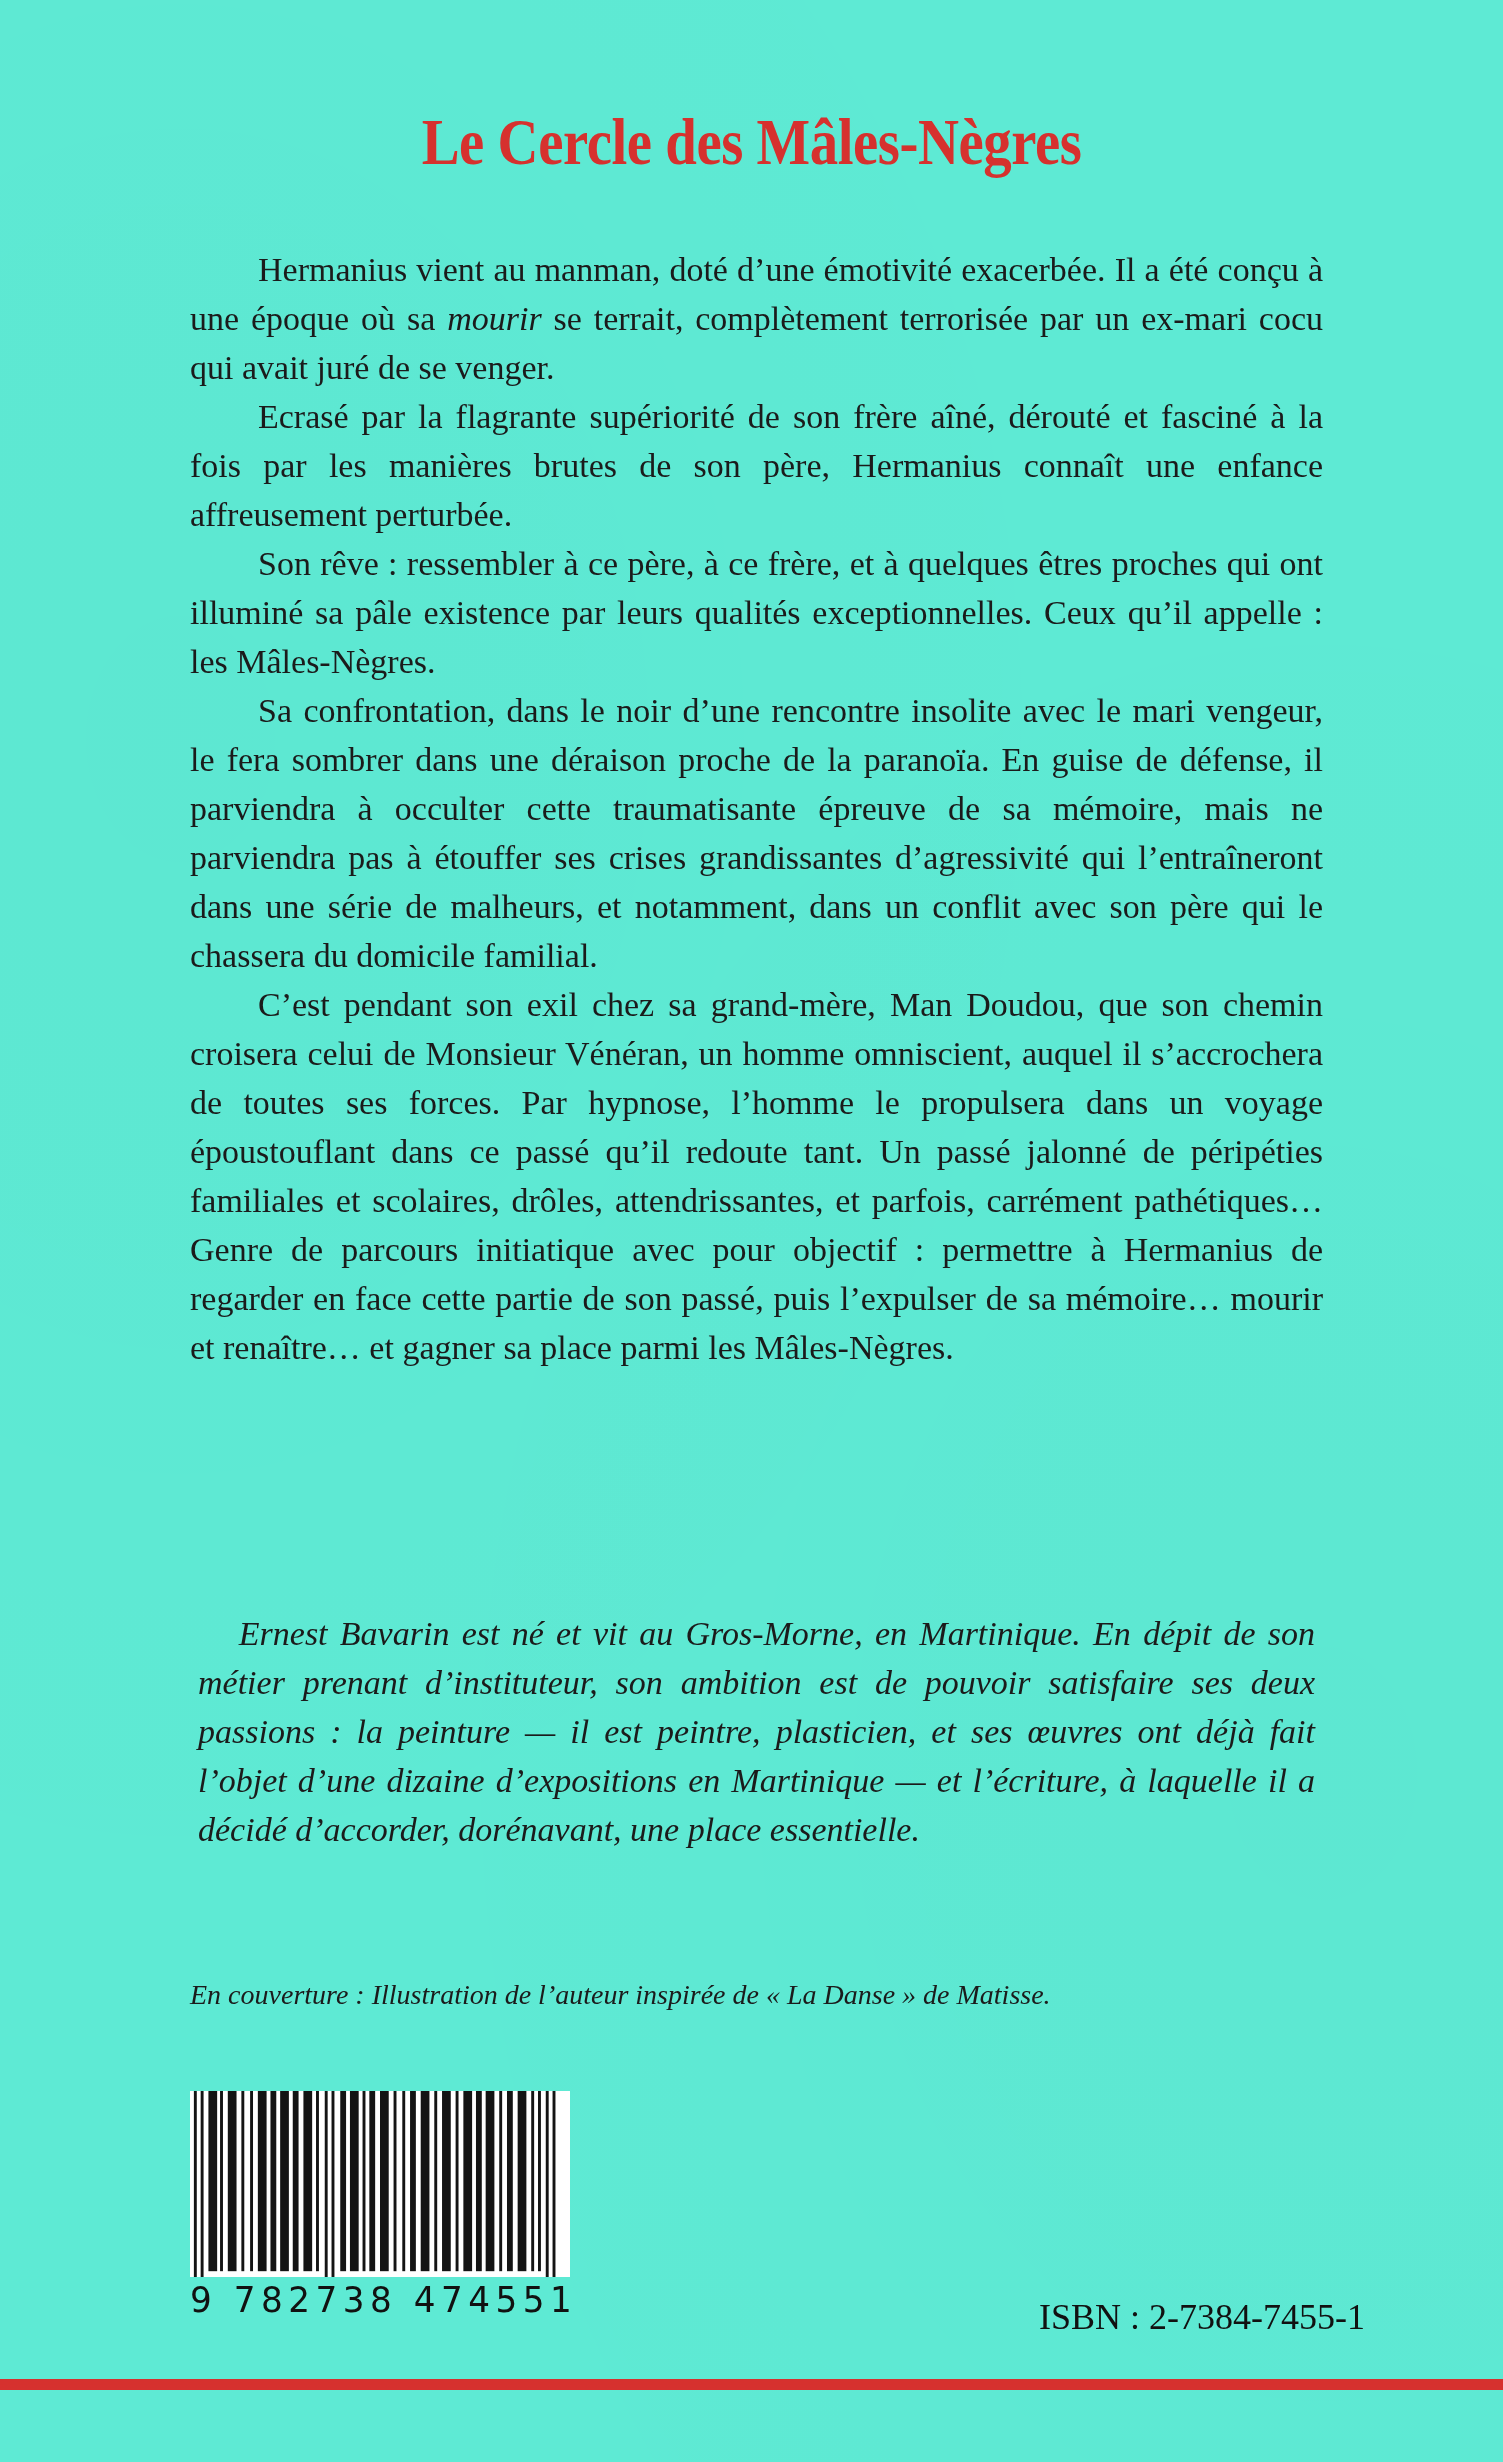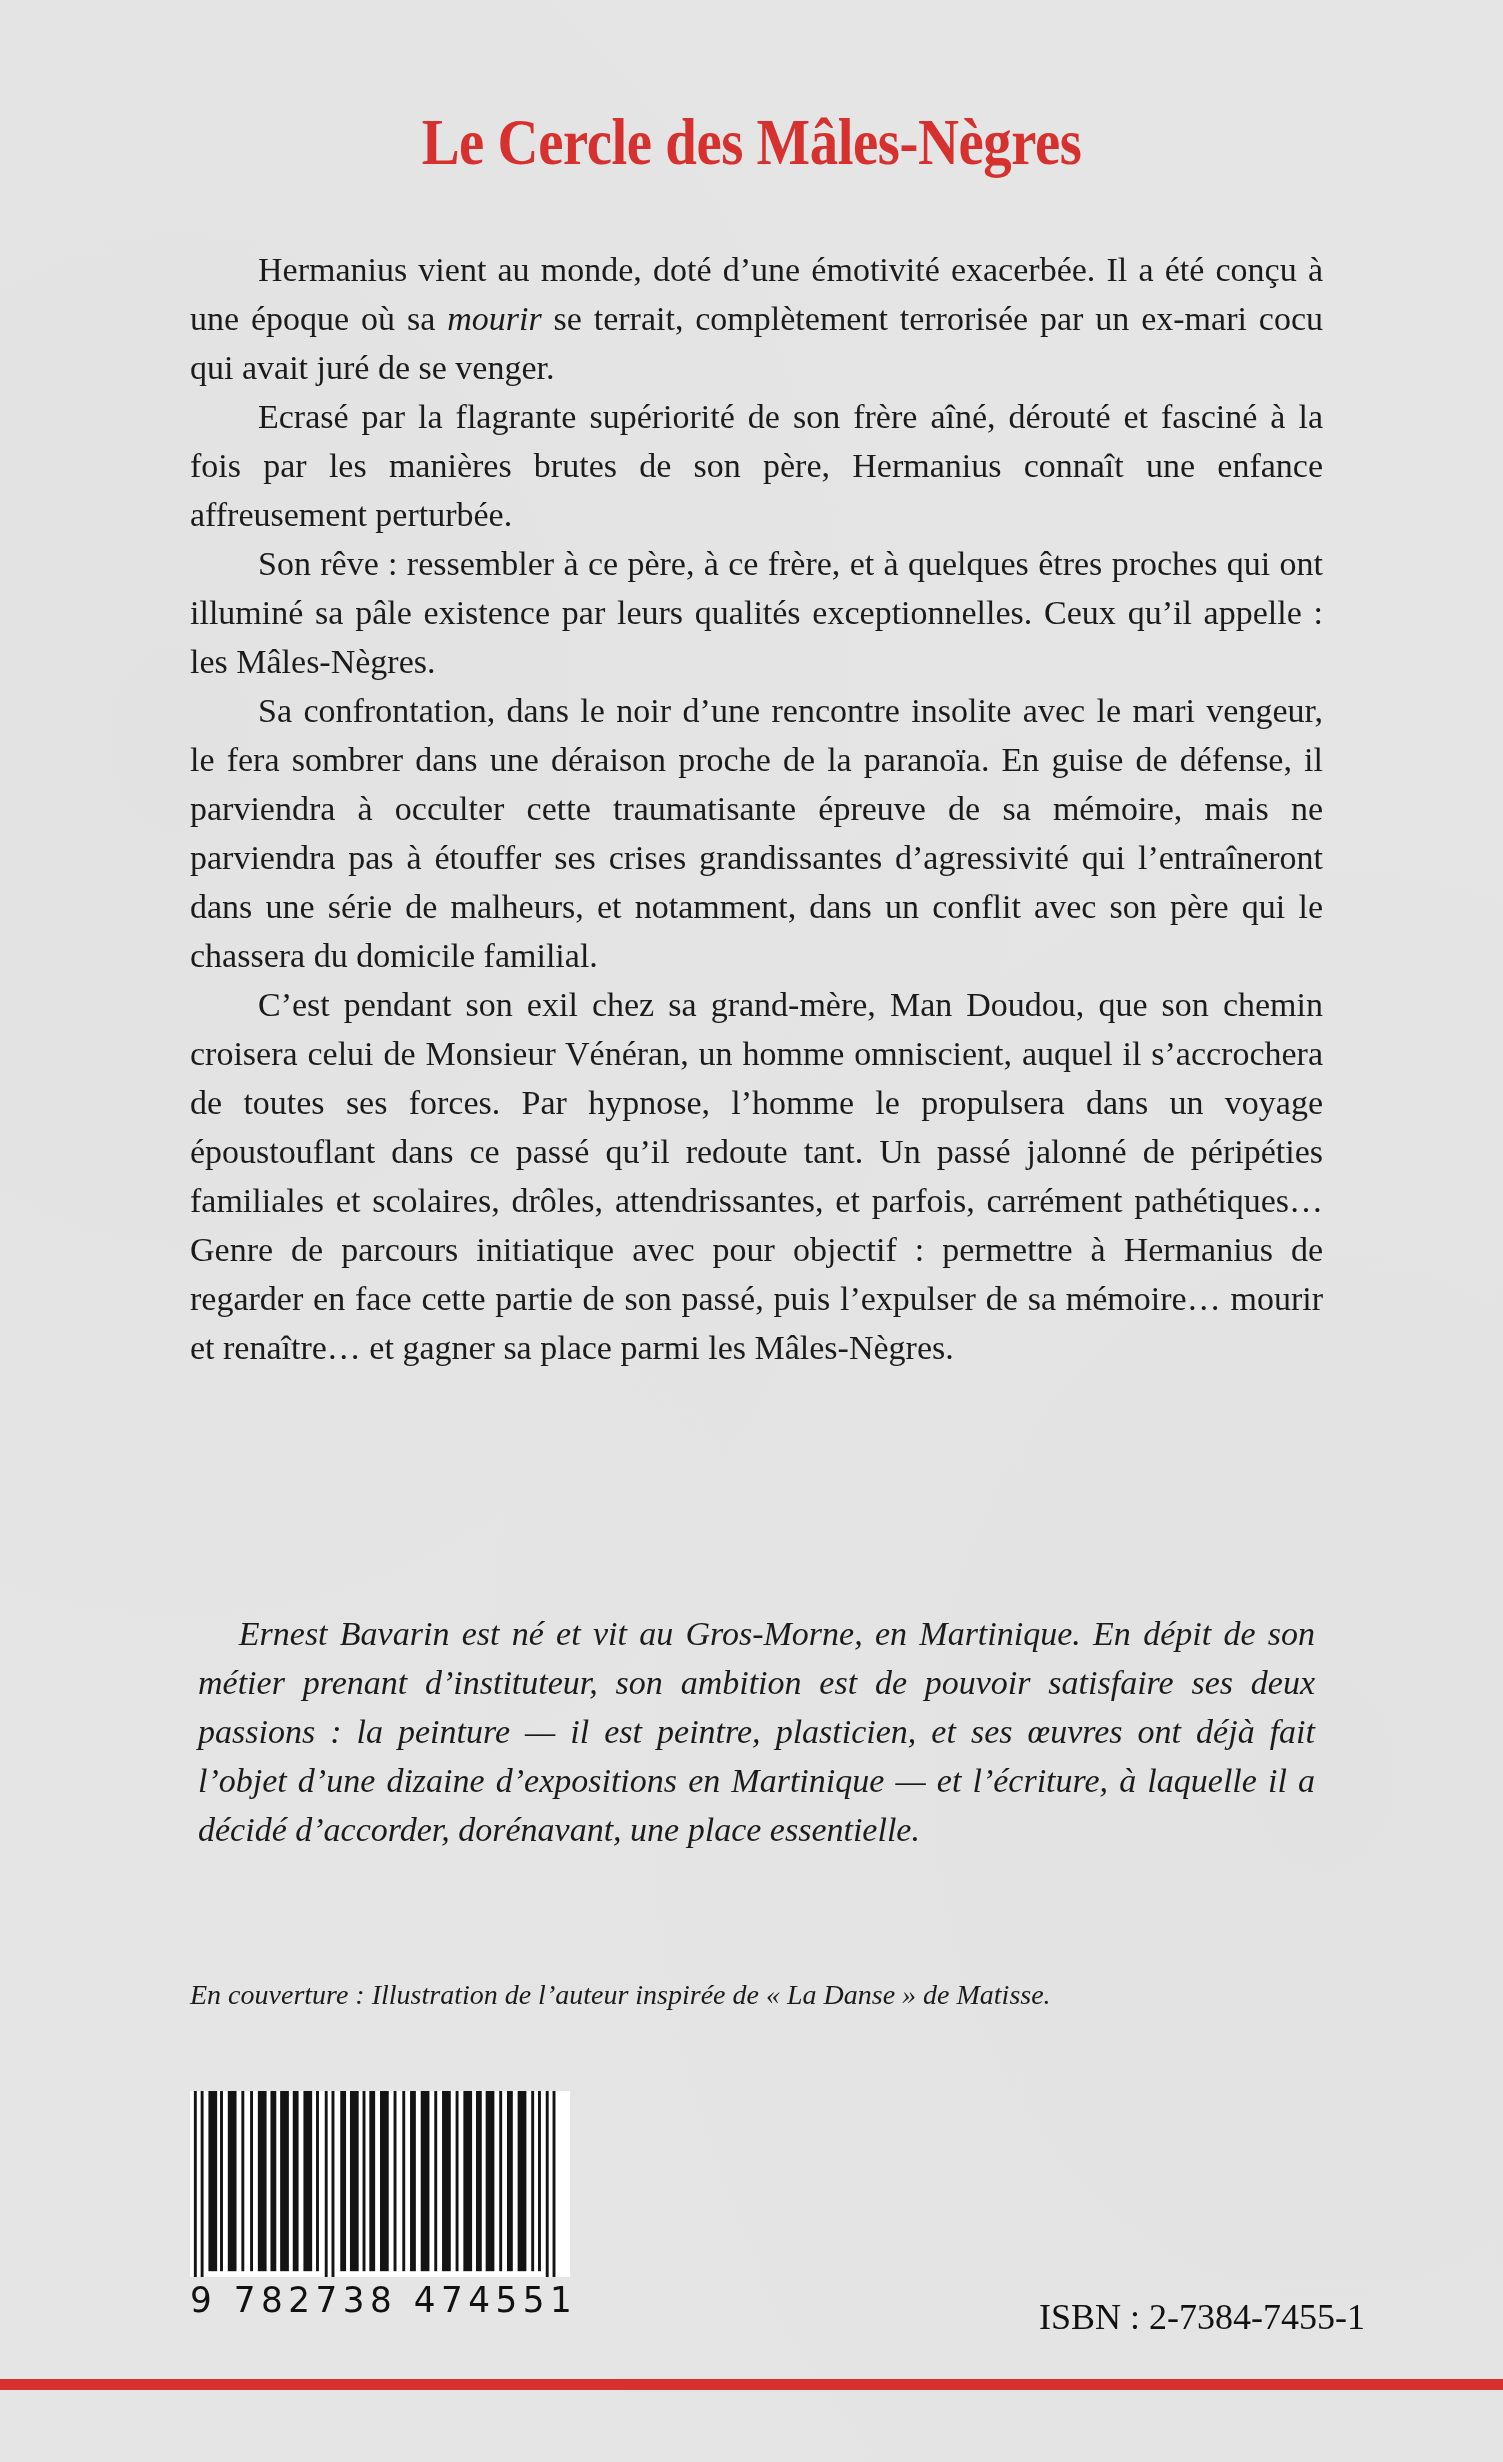--- a/index.html
+++ b/index.html
@@ -13,21 +13,21 @@
     font-family: "Liberation Serif", "DejaVu Serif", serif;
     color: #1a1a1a;
     position: relative;
     overflow: hidden;
   }
 
   
   .page {
     position: absolute;
     inset: 0;
-    background: #e5e5e5;
+    background: #5eead4;
     text-decoration: underline;
   }
 
   
   .paper-grain {
     position: absolute;
     inset: 0;
     pointer-events: none;
     background:
       radial-gradient(ellipse at 12% 30%, rgba(0,0,0,0.012) 0%, rgba(0,0,0,0) 55%),
@@ -154,21 +154,21 @@
 <body>
 
 <div class="page">
 
   <div class="paper-grain"></div>
 
   <div class="title">Le Cercle des Mâles-Nègres</div>
 
   <div class="blurb">
     <p>
-      <span>Hermanius vient au monde, doté d’une émotivité exacerbée. Il a été conçu à une époque où sa </span><em>mourir</em><span> se terrait, complètement terrorisée par un ex-mari cocu qui avait juré de se venger.</span>
+      <span>Hermanius vient au manman, doté d’une émotivité exacerbée. Il a été conçu à une époque où sa </span><em>mourir</em><span> se terrait, complètement terrorisée par un ex-mari cocu qui avait juré de se venger.</span>
     </p>
     <p>Ecrasé par la flagrante supériorité de son frère aîné, dérouté et fasciné à la fois par les manières brutes de son père, Hermanius connaît une enfance affreusement perturbée.</p>
     <p>Son rêve : ressembler à ce père, à ce frère, et à quelques êtres proches qui ont illuminé sa pâle existence par leurs qualités exceptionnelles. Ceux qu’il appelle : les Mâles-Nègres.</p>
     <p>Sa confrontation, dans le noir d’une rencontre insolite avec le mari vengeur, le fera sombrer dans une déraison proche de la paranoïa. En guise de défense, il parviendra à occulter cette traumatisante épreuve de sa mémoire, mais ne parviendra pas à étouffer ses crises grandissantes d’agressivité qui l’entraîneront dans une série de malheurs, et notamment, dans un conflit avec son père qui le chassera du domicile familial.</p>
     <p>C’est pendant son exil chez sa grand-mère, Man Doudou, que son chemin croisera celui de Monsieur Vénéran, un homme omniscient, auquel il s’accrochera de toutes ses forces. Par hypnose, l’homme le propulsera dans un voyage époustouflant dans ce passé qu’il redoute tant. Un passé jalonné de péripéties familiales et scolaires, drôles, attendrissantes, et parfois, carrément pathétiques… Genre de parcours initiatique avec pour objectif : permettre à Hermanius de regarder en face cette partie de son passé, puis l’expulser de sa mémoire… mourir et renaître… et gagner sa place parmi les Mâles-Nègres.</p>
   </div>
 
   <div class="bio">
     <p>Ernest Bavarin est né et vit au Gros-Morne, en Martinique. En dépit de son métier prenant d’instituteur, son ambition est de pouvoir satisfaire ses deux passions : la peinture — il est peintre, plasticien, et ses œuvres ont déjà fait l’objet d’une dizaine d’expositions en Martinique — et l’écriture, à laquelle il a décidé d’accorder, dorénavant, une place essentielle.</p>
   </div>

